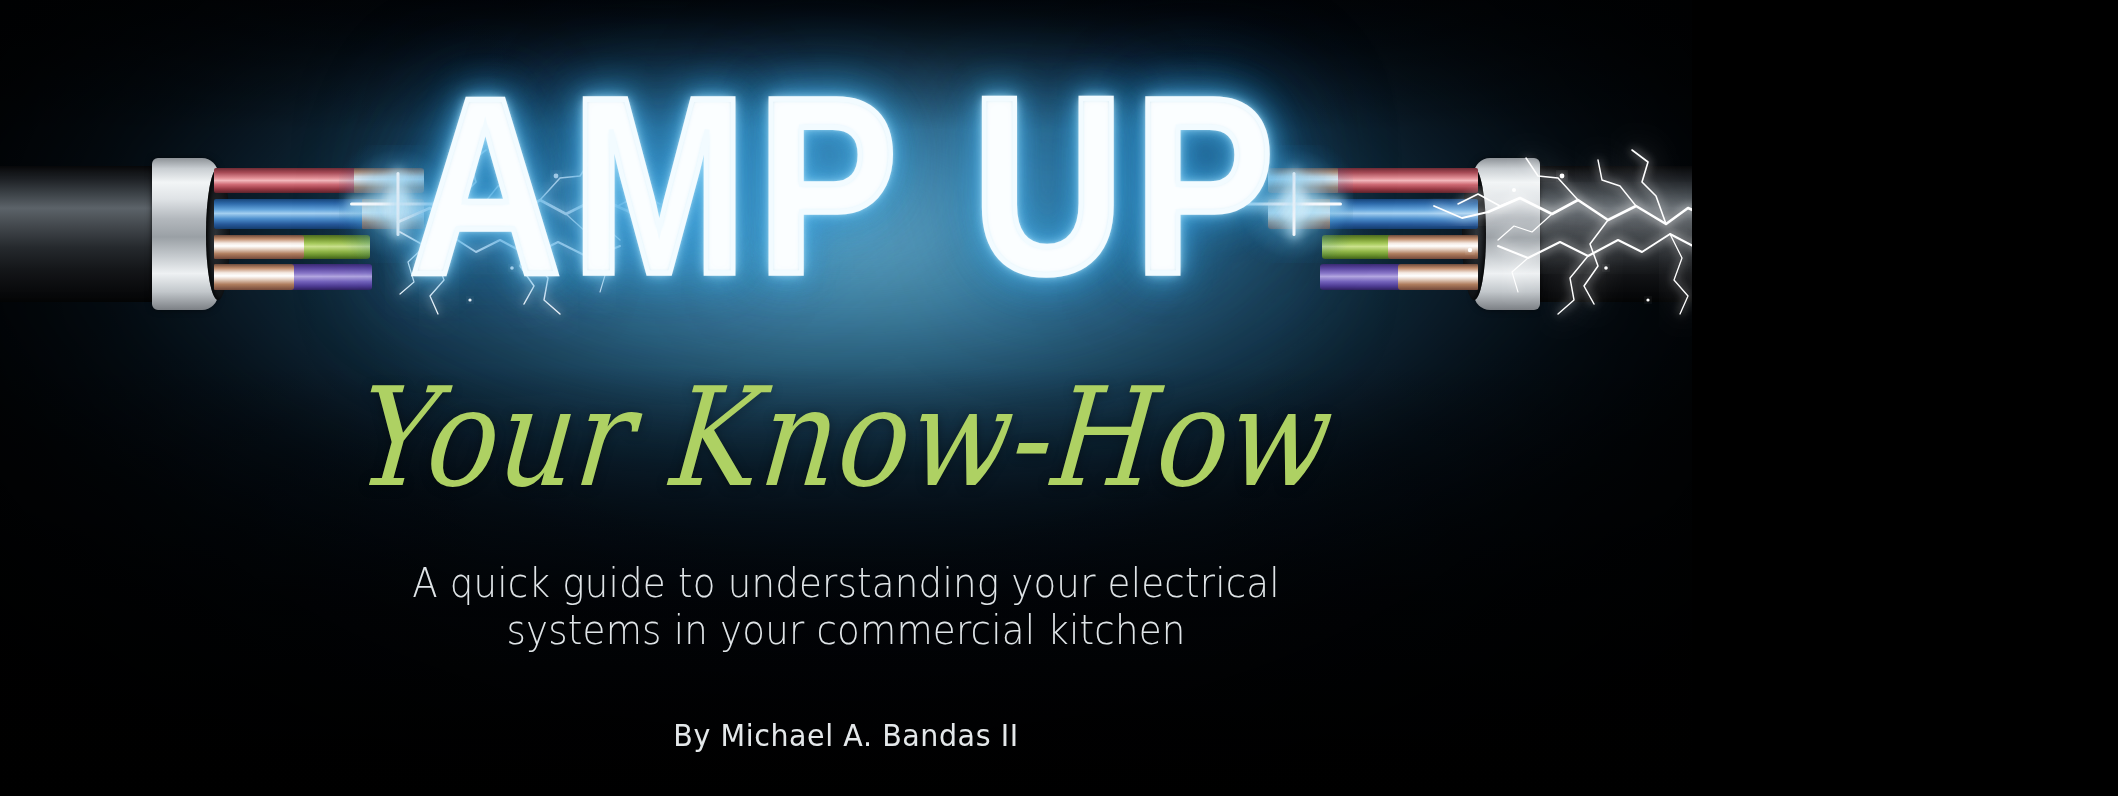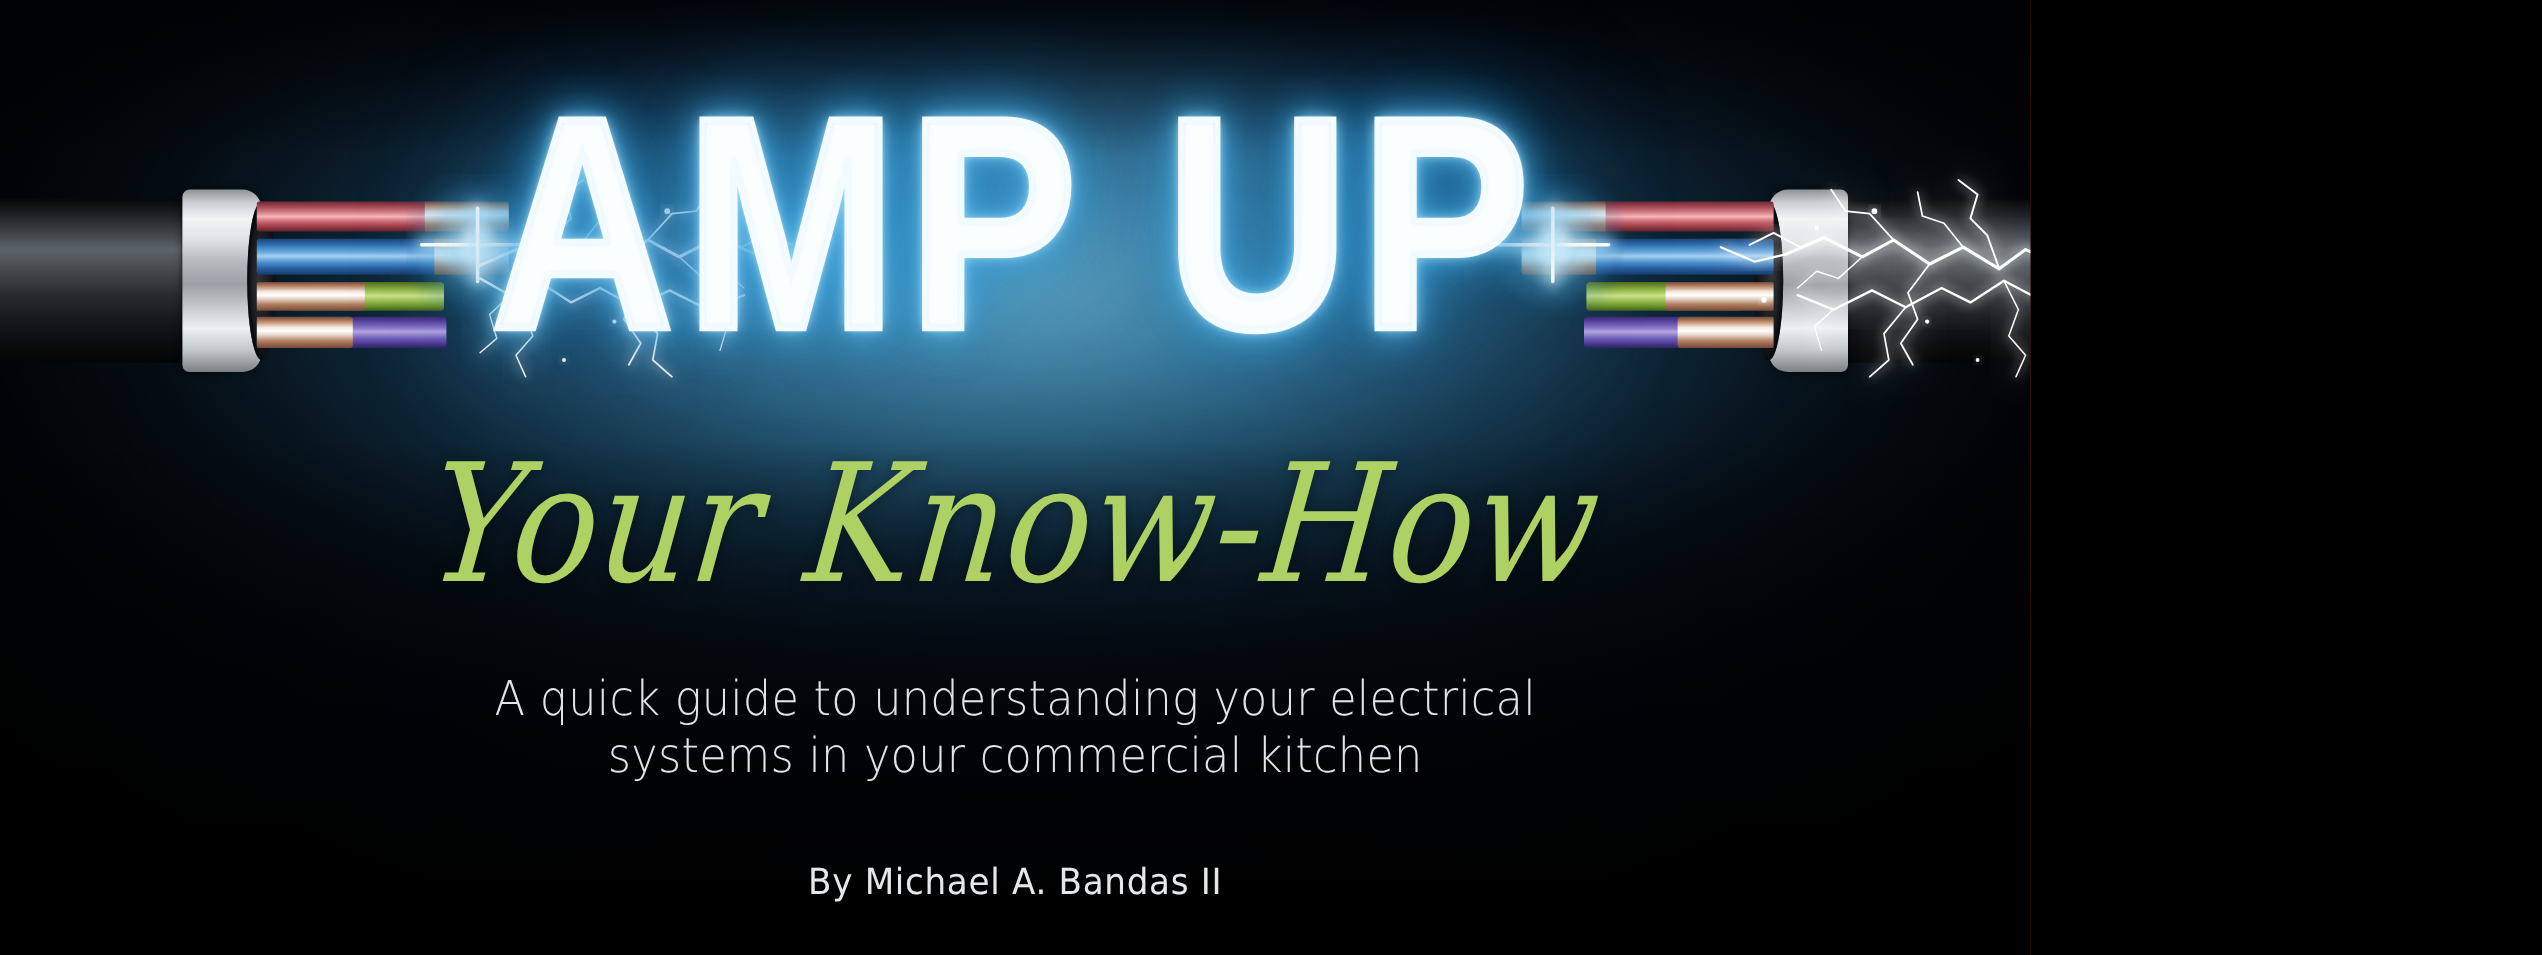--- a/index.html
+++ b/index.html
@@ -7,21 +7,21 @@
   html, body {
     width:2118px; height:796px;
     background:#000;
     overflow:hidden;
     font-family:"Liberation Sans", sans-serif;
   }
 
   #poster {
     position:relative;
     width:1692px; height:796px;
-    background:#b91c1c;
+    background:#1d4ed8;
     overflow:hidden;
   }
 
   
   .bg-base {
     position:absolute; inset:0;
     background:#020508;
   }
   
   .bg-glow-main {

